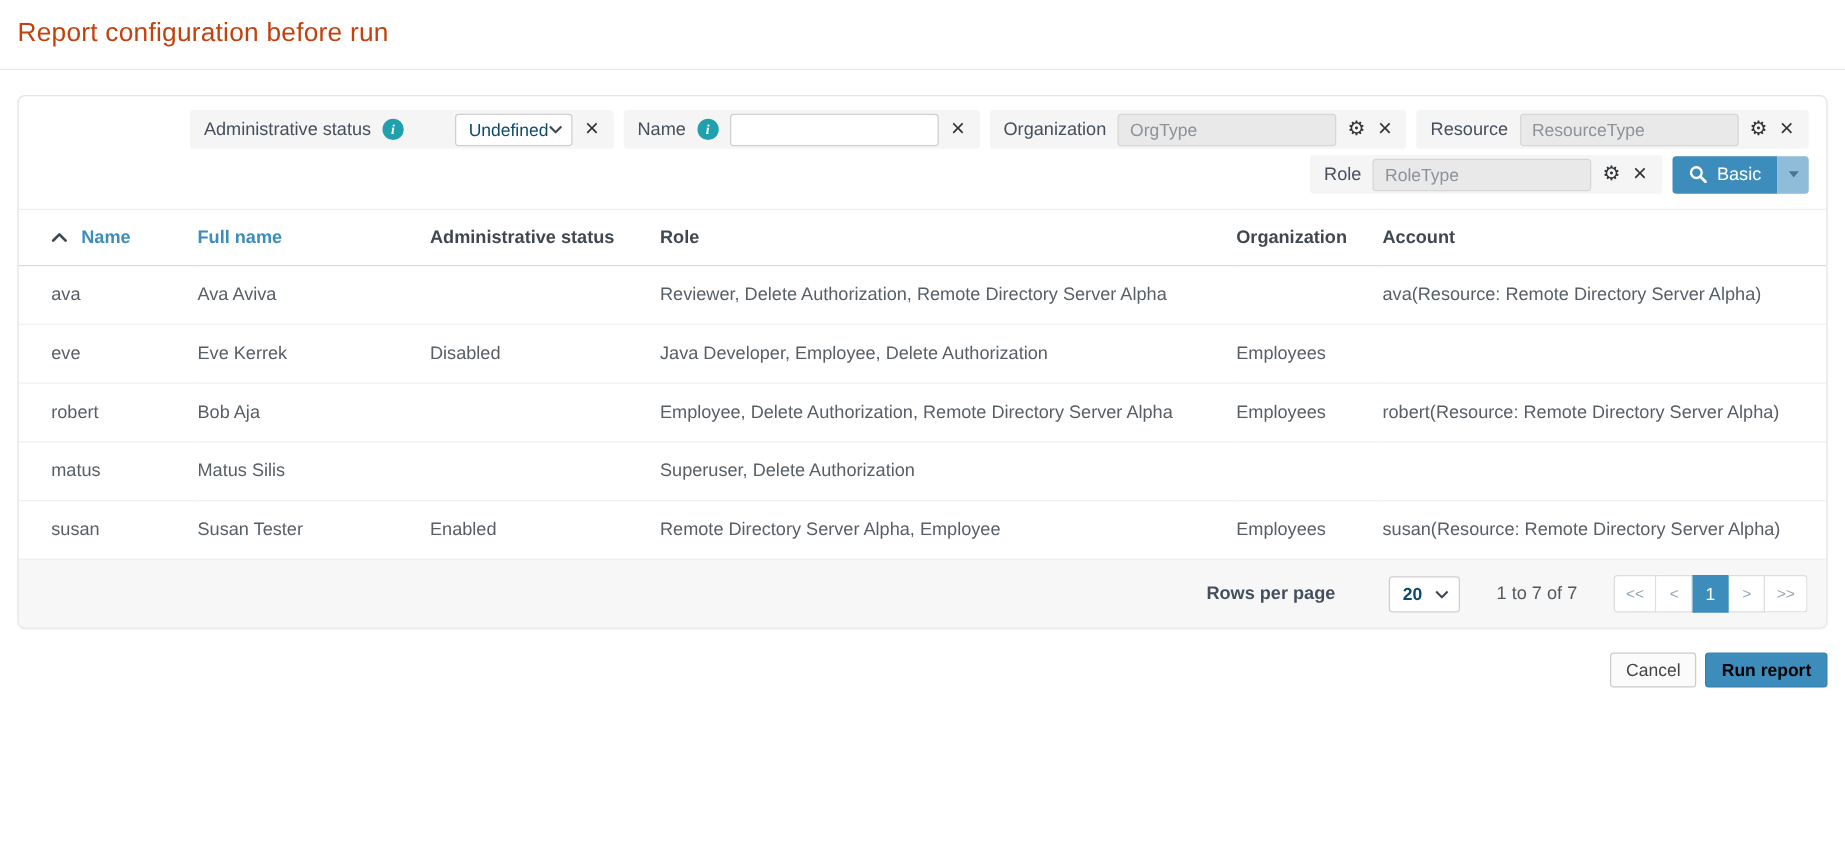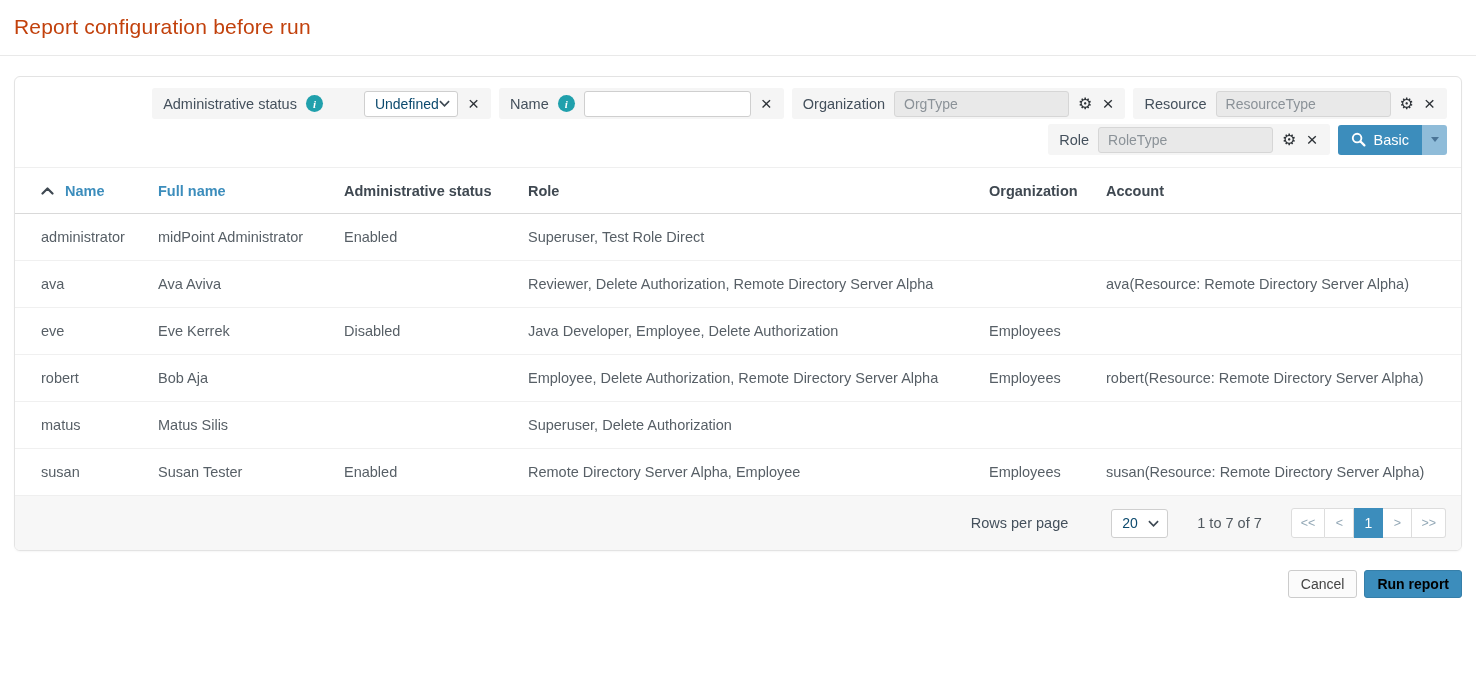--- a/index.html
+++ b/index.html
@@ -57,21 +57,21 @@
   th.link-col .col-label { color:#3c8dbc; cursor:pointer; }
   .sort-wrap { display:inline-flex; align-items:center; gap:11px; }
   td { font-size:14.5px; color:#575f66; padding:15px 8px 15px 0; border-bottom:1px solid #f0f0f0;
        vertical-align:middle; }
   td:first-child { padding-left:26px; }
   tbody tr:last-child td { border-bottom:none; }
 
   
   .table-footer { background:#f7f7f7; border-top:1px solid #efefef; padding:12px 15px;
                   display:flex; justify-content:flex-end; align-items:center; gap:29px; }
-  .rpp { display:flex; align-items:center; gap:11px; }
+  .rpp { display:flex; align-items:center; gap:11px;font-weight:bold; }
   .rpp-label { font-size:14.5px; color:#44505c; }
   .sel-rpp { width:57px; height:29px; background:#fff; }
   .count-text { font-size:14.5px; color:#50585f; }
   .pager { display:inline-flex; }
   .pg-btn { min-width:29px; height:30px; padding:0 9px; background:#fff; border:1px solid #ddd;
             border-left:none; color:#93a8b6; font-size:12.5px; display:flex; align-items:center;
             justify-content:center; cursor:pointer; font-family:"Liberation Sans",sans-serif; }
   .pg-btn:first-child { border-left:1px solid #ddd; border-radius:3px 0 0 3px; }
   .pg-btn:last-child { border-radius:0 3px 3px 0; }
   .pg-btn.active { background:#3c8dbc; border-color:#3c8dbc; color:#fff; font-size:14px; }
@@ -175,28 +175,20 @@
           <span class="col-label">Full name</span>
         </th>
         <th>Administrative status</th>
         <th>Role</th>
         <th>Organization</th>
         <th>Account</th>
       </tr>
     </thead>
     <tbody>
         <tr>
-          <td>administrator</td>
-          <td>midPoint Administrator</td>
-          <td>Enabled</td>
-          <td>Superuser, Test Role Direct</td>
-          <td></td>
-          <td></td>
-        </tr>
-        <tr>
           <td>ava</td>
           <td>Ava Aviva</td>
           <td></td>
           <td>Reviewer, Delete Authorization, Remote Directory Server Alpha</td>
           <td></td>
           <td>ava(Resource: Remote Directory Server Alpha)</td>
         </tr>
         <tr>
           <td>eve</td>
           <td>Eve Kerrek</td>

